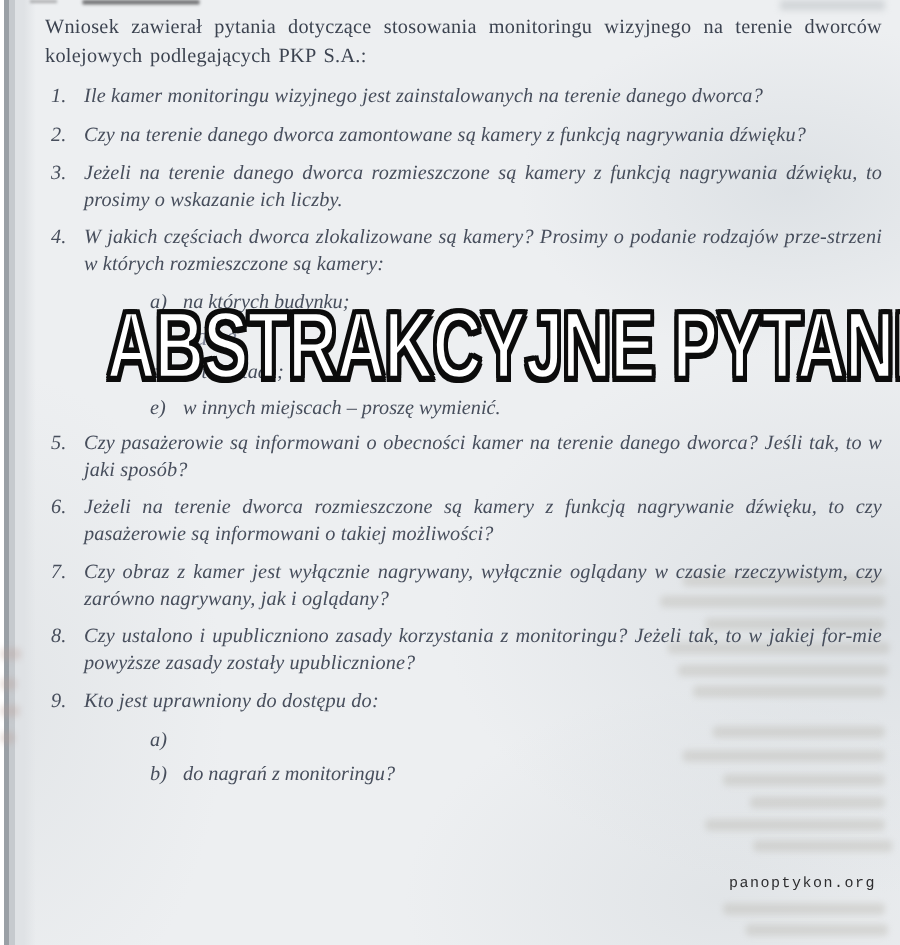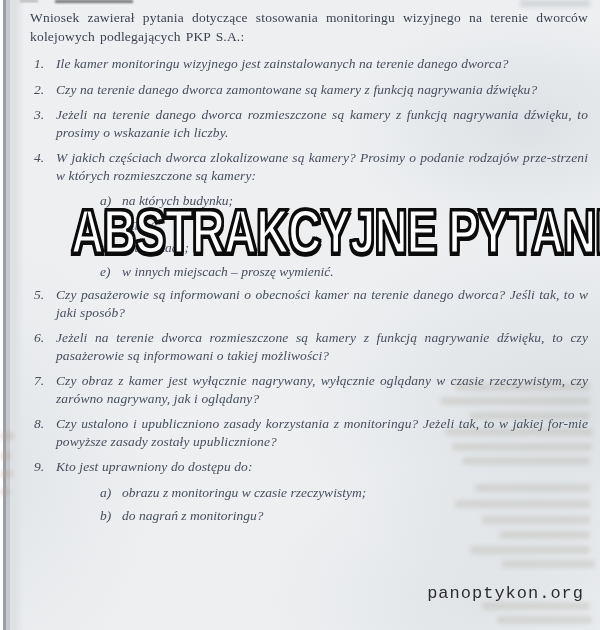--- a/index.html
+++ b/index.html
@@ -57,21 +57,21 @@
     -webkit-text-stroke:2.6px #0c0c0c;
     text-shadow:
       2px 0 0 #0c0c0c,-2px 0 0 #0c0c0c,0 2px 0 #0c0c0c,0 -2px 0 #0c0c0c,
       2px 2px 0 #0c0c0c,-2px -2px 0 #0c0c0c,2px -2px 0 #0c0c0c,-2px 2px 0 #0c0c0c;
     transform:scale(.8,1.12);transform-origin:center center;
   }
 
   .watermark{
     position:absolute;right:16px;top:584px;
     font-family:"Liberation Mono","DejaVu Sans Mono",monospace;
-    font-size:17px;letter-spacing:1px;color:#2d2d2f;
+    font-size:10px;letter-spacing:1px;color:#2d2d2f;
   }
 
   
   .bleed{position:absolute;background:#a8a498;opacity:.28;filter:blur(2px);border-radius:3px;pointer-events:none;}
   .bleed.pink{background:#b99a92;opacity:.3;}
 </style>
 </head>
 <body>
 
 <div class="page">
@@ -151,21 +151,20 @@
         <div class="q-item">
           <div class="q-num">8.</div>
           <div class="q-text">Czy ustalono i upubliczniono zasady korzystania z monitoringu? Jeżeli tak, to w jakiej for-mie powyższe zasady zostały upublicznione?</div>
         </div>
         <div class="q-item">
           <div class="q-num">9.</div>
           <div class="q-text">Kto jest uprawniony do dostępu do:</div>
         </div>
         <div class="sub-item">
           <span class="sub-letter">a)</span>
-          <span>obrazu z monitoringu w czasie rzeczywistym;</span>
         </div>
         <div class="sub-item">
           <span class="sub-letter">b)</span>
           <span>do nagrań z monitoringu?</span>
         </div>
       </div>
   </div>
 
   <div class="overlay">
     <span class="overlay-text" style="color: rgb(255, 255, 255); -webkit-text-stroke: 2.6px rgb(12, 12, 12);">ABSTRAKCYJNE PYTANIA</span>

